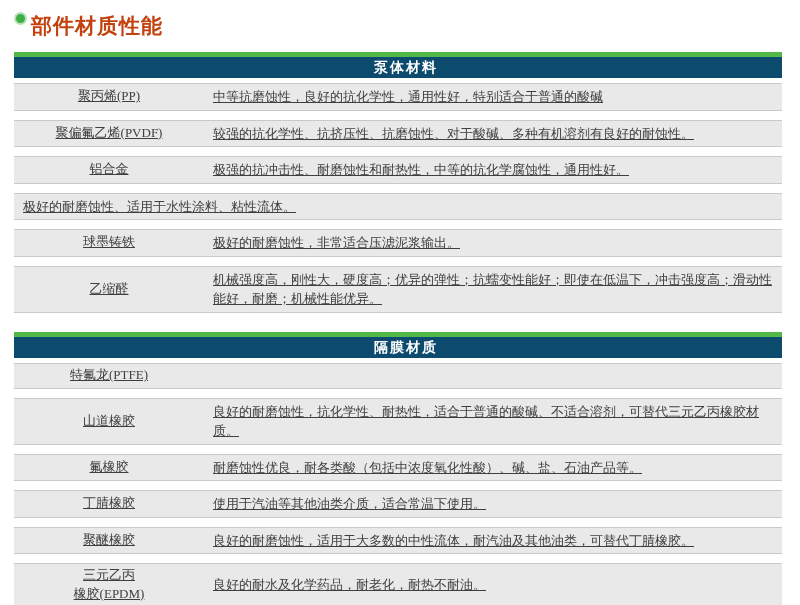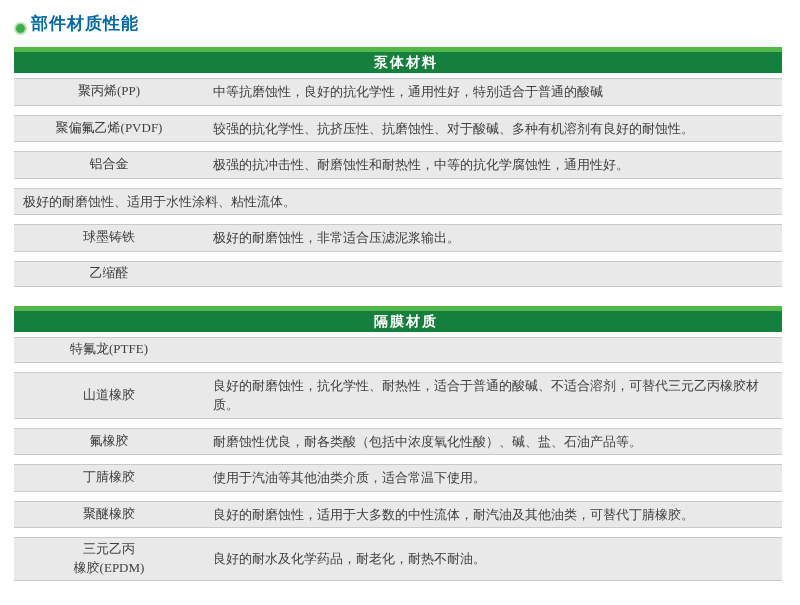--- a/index.html
+++ b/index.html
@@ -8,44 +8,44 @@
     background:#ffffff;
     font-family:"Liberation Serif", serif;
     color:#3f3f3f;
     overflow:hidden;
   }
   .page{width:800px;height:605px;position:relative;}
   .content{padding:12px 18px 0 14px;}
 
   
   .page-title{
-    display:flex;align-items:flex-end;
+    display:flex;align-items:flex-start;
     margin:0 0 12px 0;
     font-family:"Liberation Sans", sans-serif;
-    font-size:17px;font-weight:bold;color:#0369a1;
+    font-size:21px;font-weight:bold;color:#c2410c;
     letter-spacing:1px;
   }
   .bullet{
     width:9px;height:9px;border-radius:50%;
     background:#3fae49;border:2px solid #b9e0b4;
     margin-right:4px;flex:0 0 auto;
   }
 
   
   .tbl{width:768px;}
   .tbl + .tbl{margin-top:19px;}
   .bar-green{height:5px;background:#52b948;}
   .bar-blue{
-    height:21px;background:#15803d;color:#ffffff;
+    height:21px;background:#0c4a6e;color:#ffffff;
     text-align:center;line-height:21px;
     font-family:"Liberation Sans", sans-serif;
     font-size:14px;font-weight:bold;letter-spacing:2px;padding-left:16px;
   }
 
-  .rows{margin-top:5px;}
+  .rows{margin-top:5px;text-decoration:underline;}
   .row{
     display:flex;align-items:center;
     background:#e9e9e9;
     border-top:1px solid #c9c9c9;
     border-bottom:1px solid #c9c9c9;
     min-height:24px;
     margin-bottom:9px;
     font-size:13px;
   }
   .row:last-child{margin-bottom:0;}
@@ -91,20 +91,21 @@
         </div>
         <div class="row">
           <div class="desc">极好的耐磨蚀性、适用于水性涂料、粘性流体。</div>
         </div>
         <div class="row">
           <div class="mat">球墨铸铁</div>
           <div class="desc">极好的耐磨蚀性，非常适合压滤泥浆输出。</div>
         </div>
         <div class="row">
           <div class="mat">乙缩醛</div>
+          <div class="desc">机械强度高，刚性大，硬度高；优异的弹性；抗蠕变性能好；即使在低温下，冲击强度高；滑动性能好，耐磨；机械性能优异。</div>
         </div>
       </div>
     </div>
 
     <div class="tbl">
       <div class="bar-green"></div>
       <div class="bar-blue">隔膜材质</div>
       <div class="rows">
         <div class="row">
           <div class="mat">特氟龙(PTFE)</div>

